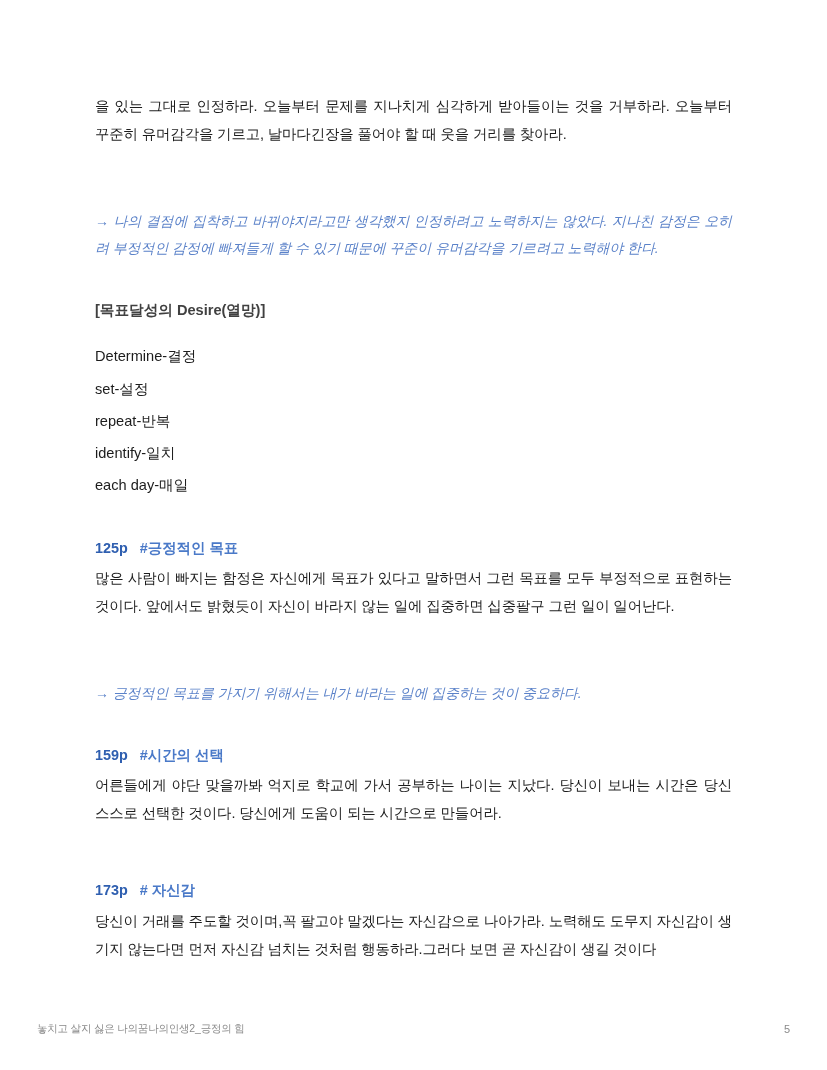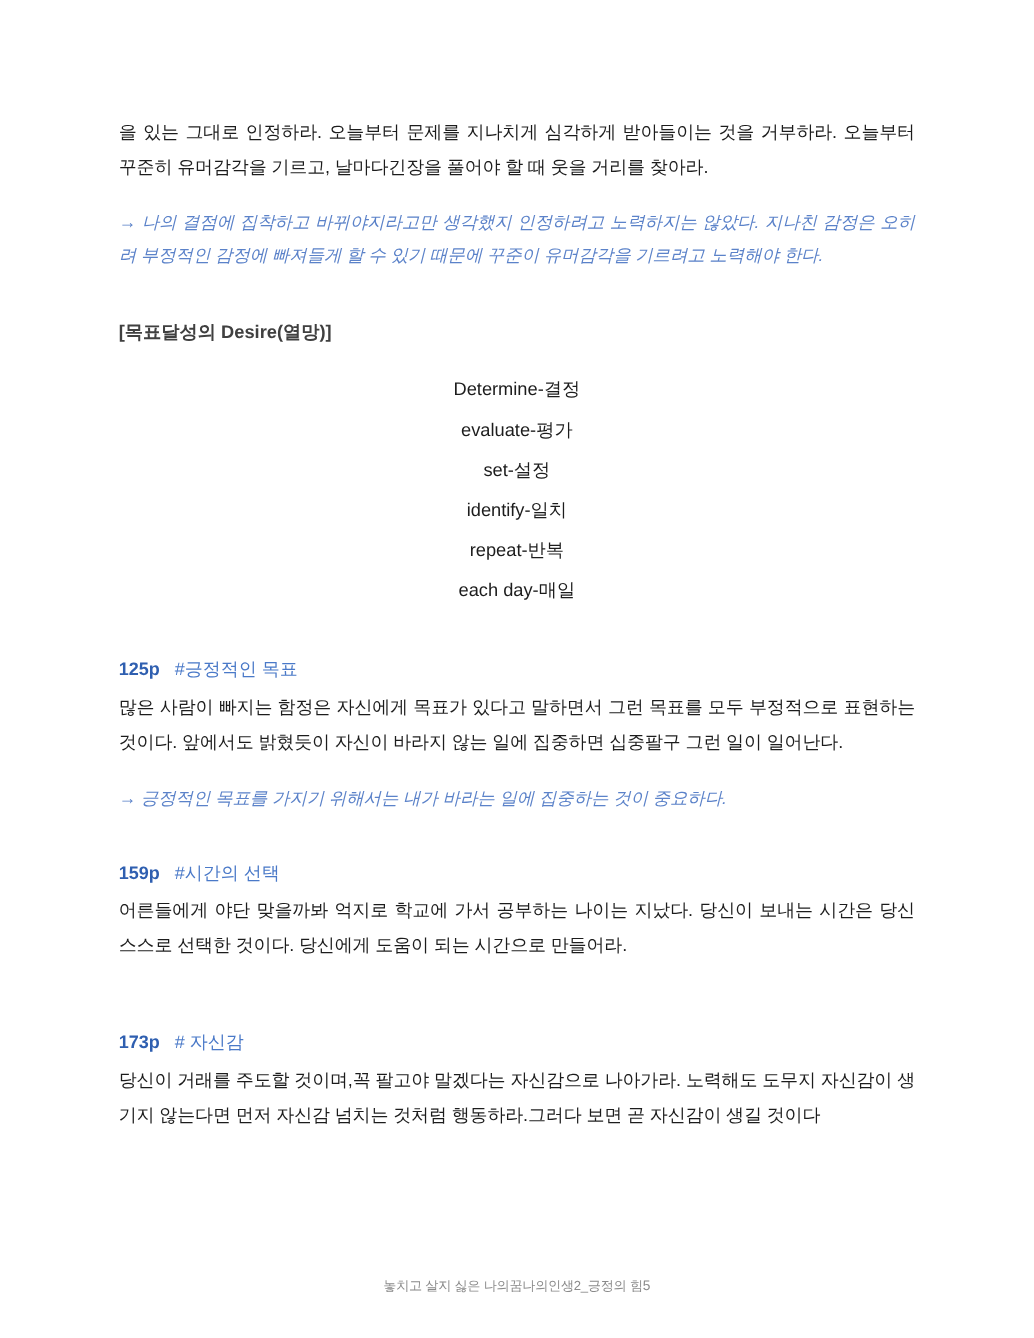--- a/index.html
+++ b/index.html
@@ -39,58 +39,58 @@
     text-align: justify;
     letter-spacing: -0.1px;
   }
   .note {
     font-size: 14px;
     line-height: 1.95;
     color: #5b82c9;
     font-style: italic;
     text-align: justify;
     letter-spacing: -0.1px;
+    margin-top: 44px;
   }
   .spacer-sm { height: 16px; }
   .spacer-lg { height: 34px; }
   .section-title {
     font-size: 14.6px;
     font-weight: bold;
     color: #404040;
     line-height: 1.9;
   }
   .list-line {
     font-size: 14.6px;
     line-height: 2.2;
     color: #1c1c1c;
-    text-align: center;
   }
   .heading-row {
     font-size: 14.4px;
     font-weight: bold;
     line-height: 1.9;
     margin-bottom: 2px;
   }
   .heading-page {
     color: #2f5fb0;
     font-weight: bold;
     margin-top: 24px;
   }
   .heading-tag {
     color: #4a79c8;
-    font-weight: normal;
+    font-weight: bold;
     text-align: center;
   }
   .footer {
     position: absolute;
     left: 37px;
     bottom: 38px;
     width: 753px;
     display: flex;
-    justify-content: center;
+    justify-content: space-between;
     align-items: center;
   }
   .footer-left {
     font-size: 10.5px;
     color: #8a8a8a;
     letter-spacing: -0.2px;
   }
   .footer-right {
     font-size: 11px;
     color: #8a8a8a;
@@ -109,24 +109,23 @@
 
     <p class="note">→ 나의 결점에 집착하고 바뀌야지라고만 생각했지 인정하려고 노력하지는 않았다. 지나친 감정은 오히려 부정적인 감정에 빠져들게 할 수 있기 때문에 꾸준이 유머감각을 기르려고 노력해야 한다.</p>
 
     <div class="spacer-lg"></div>
 
     <p class="section-title">[목표달성의 Desire(열망)]</p>
 
     <div class="spacer-sm"></div>
 
     <p class="list-line">Determine-결정</p>
-    <p class="list-line">evaluate-평가</p>
     <p class="list-line">set-설정</p>
+    <p class="list-line">repeat-반복</p>
     <p class="list-line">identify-일치</p>
-    <p class="list-line">repeat-반복</p>
     <p class="list-line">each day-매일</p>
 
     <div class="spacer-lg"></div>
 
     <p class="heading-row">
       <span class="heading-page">125p</span>
       <span>&nbsp;</span>
       <span class="heading-tag">#긍정적인 목표</span>
     </p>
     <p class="body-text">많은 사람이 빠지는 함정은 자신에게 목표가 있다고 말하면서 그런 목표를 모두 부정적으로 표현하는 것이다. 앞에서도 밝혔듯이 자신이 바라지 않는 일에 집중하면 십중팔구 그런 일이 일어난다.</p>

